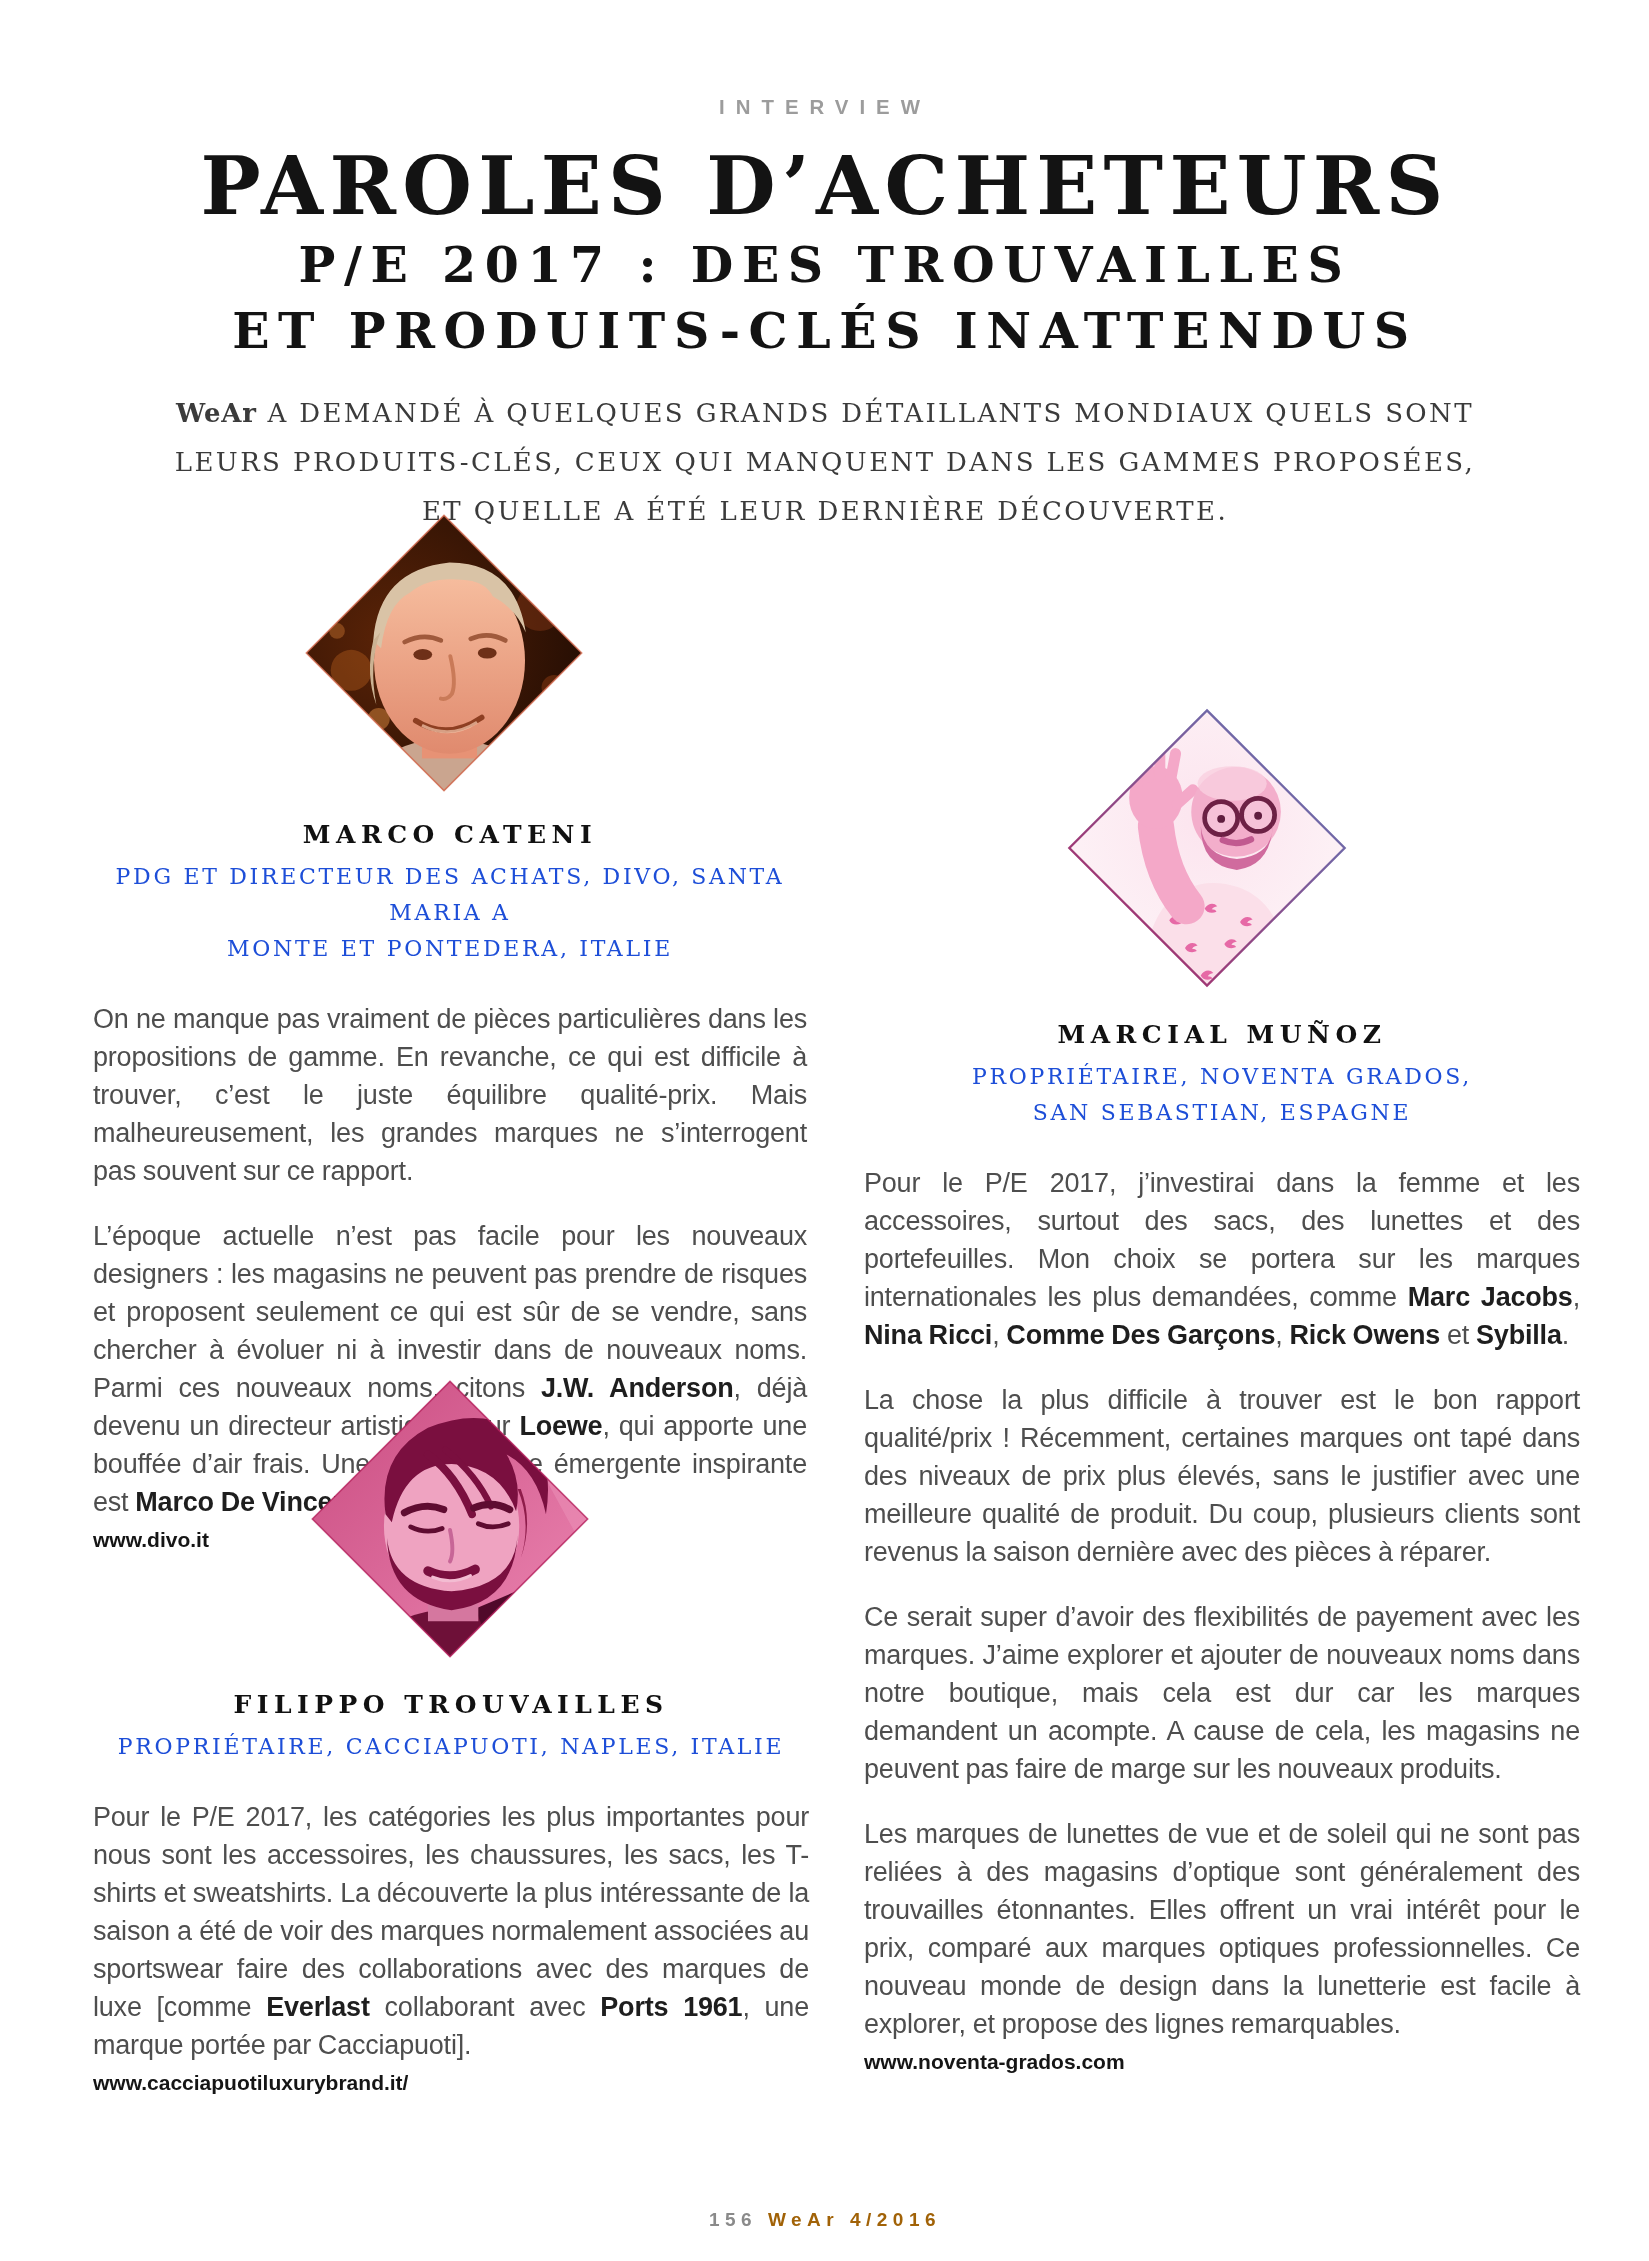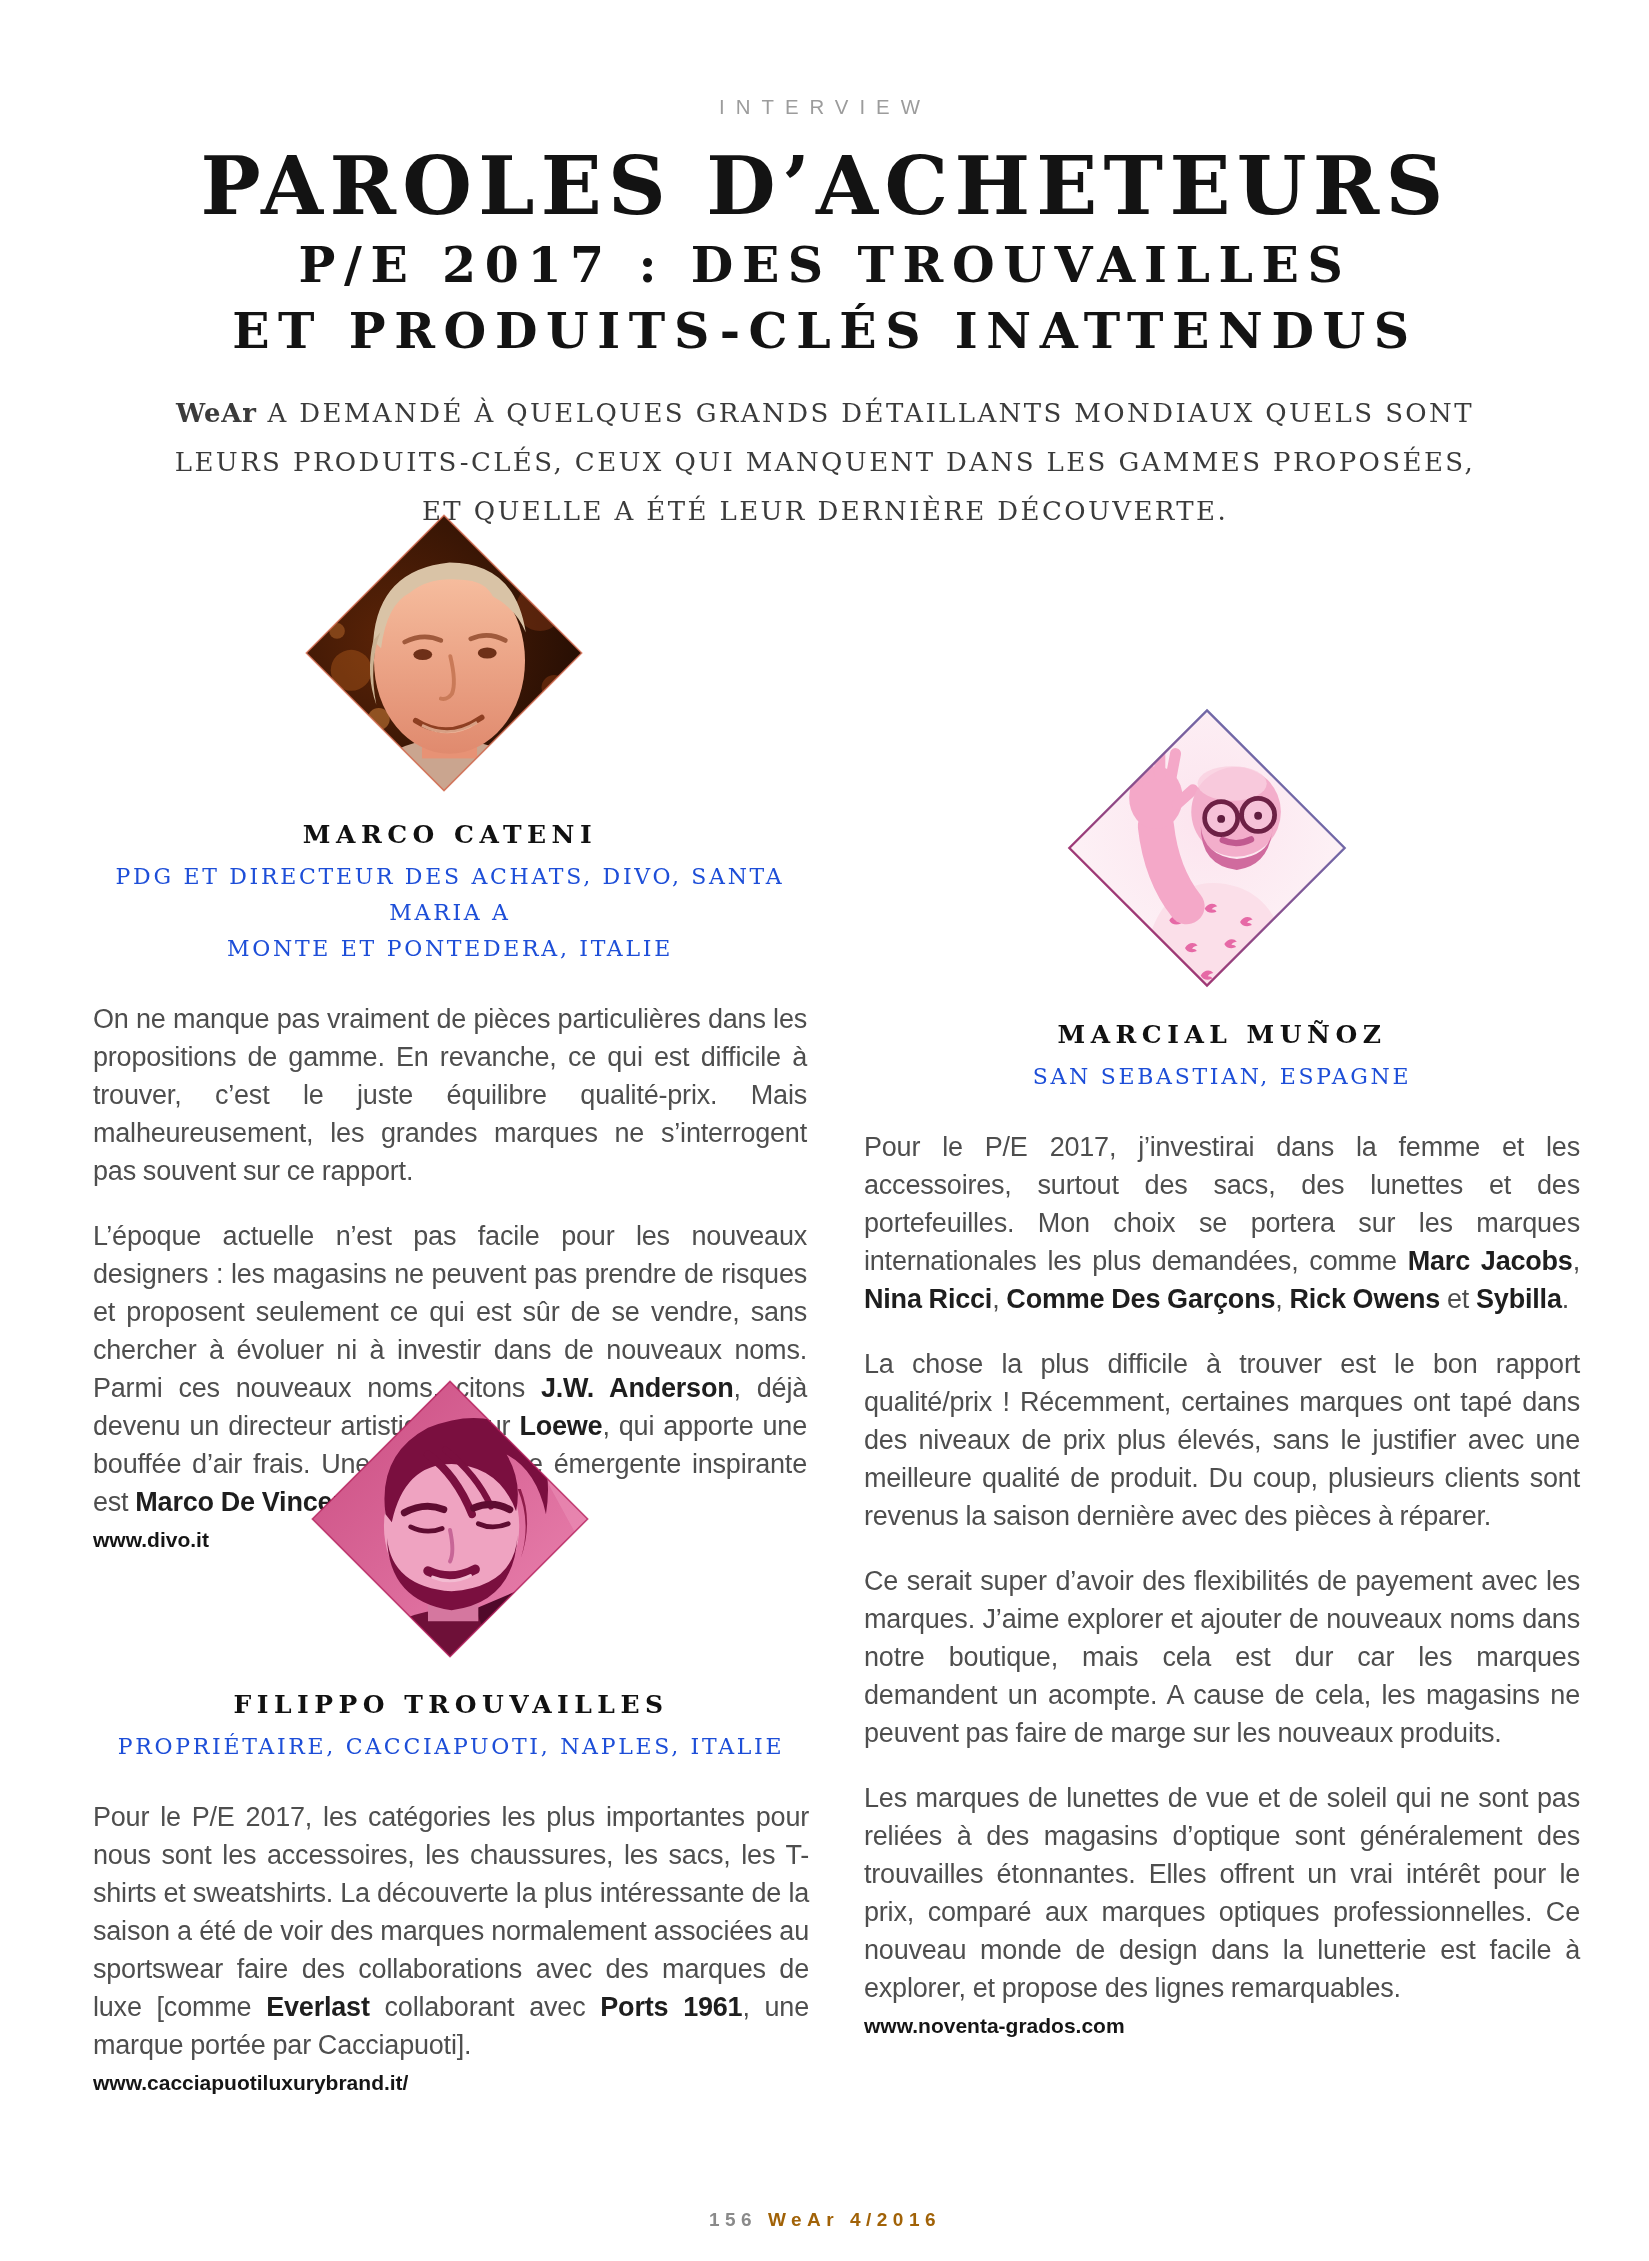--- a/index.html
+++ b/index.html
@@ -1,21 +1,21 @@
 <!DOCTYPE html>
 <html style="font-size:12.6px"><head>
 <meta charset="utf-8">
 <style>
   html,body{margin:0;padding:0;background:#ffffff;}
   .page{position:relative;width:1650px;height:2261px;background:#ffffff;overflow:hidden;
         font-family:"Liberation Sans",sans-serif;}
 
   
   .section-label{position:absolute;top:96px;left:0;width:100%;text-align:center;
-    font-family:"Liberation Sans",sans-serif;font-weight:normal;font-size:20.4px;
+    font-family:"Liberation Sans",sans-serif;font-weight:bold;font-size:20.4px;
     letter-spacing:11px;color:#9c9c9c;}
 
   
   .title{position:absolute;top:141px;left:0;width:100%;text-align:center;
     font-family:"DejaVu Serif",serif;font-weight:bold;color:#131313;}
   .title .l1{font-size:80px;letter-spacing:6.3px;line-height:91px;}
   .title .l2,.title .l3{font-size:49px;letter-spacing:8.6px;line-height:66px;}
 
   
   .intro{position:absolute;top:389px;left:0;width:100%;text-align:center;
@@ -175,20 +175,21 @@
         <path d="M170,150 Q170,200 216,206 Q260,200 262,146 Q262,188 216,192 Q174,188 170,150 Z" fill="#d06b9e"></path>
         <path d="M198,168 q18,8 36,-1" stroke="#c15a90" stroke-width="8" fill="none" stroke-linecap="round"></path>
       </g>
       <polygon points="178,3 353,178 178,353 3,178" fill="none" stroke="url(#bstroke)" stroke-width="3"></polygon>
     </svg>
   </div>
 
   <div class="col-marcial">
     <div class="person-head">
       <div class="person-name">MARCIAL MUÑOZ</div>
+      <div class="person-role">PROPRIÉTAIRE, NOVENTA GRADOS,</div>
       <div class="person-role">SAN SEBASTIAN, ESPAGNE</div>
     </div>
     <div class="body-text">
       <p><span>Pour le P/E 2017, j’investirai dans la femme et les accessoires, surtout des sacs, des lunettes et des portefeuilles. Mon choix se portera sur les marques internationales les plus demandées, comme </span><span class="b">Marc Jacobs</span><span>, </span><span class="b">Nina Ricci</span><span>, </span><span class="b">Comme Des Garçons</span><span>, </span><span class="b">Rick Owens</span><span> et </span><span class="b">Sybilla</span><span>.</span></p>
       <p><span>La chose la plus difficile à trouver est le bon rapport qualité/prix ! Récemment, certaines marques ont tapé dans des niveaux de prix plus élevés, sans le justifier avec une meilleure qualité de produit. Du coup, plusieurs clients sont revenus la saison dernière avec des pièces à réparer.</span></p>
       <p><span>Ce serait super d’avoir des flexibilités de payement avec les marques. J’aime explorer et ajouter de nouveaux noms dans notre boutique, mais cela est dur car les marques demandent un acompte. A cause de cela, les magasins ne peuvent pas faire de marge sur les nouveaux produits.</span></p>
       <p><span>Les marques de lunettes de vue et de soleil qui ne sont pas reliées à des magasins d’optique sont généralement des trouvailles étonnantes. Elles offrent un vrai intérêt pour le prix, comparé aux marques optiques professionnelles. Ce nouveau monde de design dans la lunetterie est facile à explorer, et propose des lignes remarquables.</span></p>
       <span class="site-link">www.noventa-grados.com</span>
     </div>
   </div>

